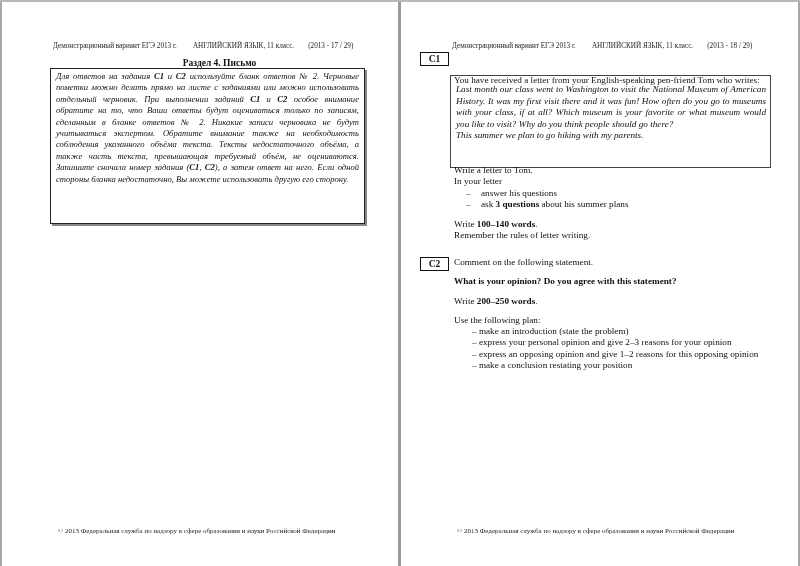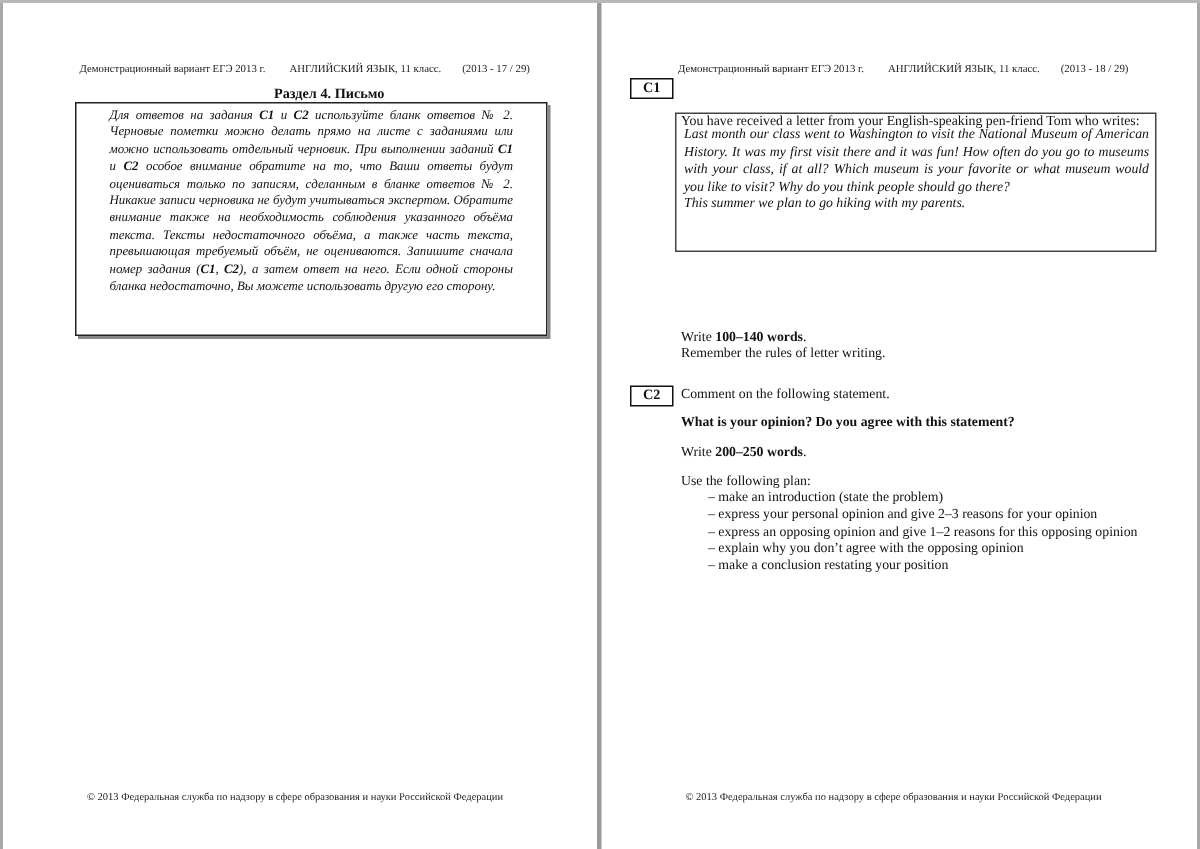--- a/index.html
+++ b/index.html
@@ -16,21 +16,21 @@
   .running-head span { display: inline-block; }
   .rh-left { left: 51px; }
   .rh-right { left: 51px; }
   .rh-gap1 { width: 16px; }
   .rh-gap2 { width: 14px; }
 
   .section-title { position: absolute; top: 56px; left: 0; width: 435px; text-align: center;
                    font-weight: bold; font-size: 9.5px; }
   .instruction-box { position: absolute; left: 48px; top: 66px; width: 315px; height: 156px;
                      border: 1.5px solid #222; box-shadow: 2px 2px 0 #888;
-                     padding: 2px 22px; font-style: italic; font-size: 8.6px; line-height: 11.4px;
+                     padding: 2px 5px; font-style: italic; font-size: 8.6px; line-height: 11.4px;
                      text-align: justify; }
   .instruction-box b { font-weight: bold; }
 
   .footer { position: absolute; top: 525px; font-size: 7px; color: #222; white-space: nowrap; }
   .footer-left { left: 56px; }
   .footer-right { left: 56px; }
 
   .task-label { position: absolute; width: 29px; height: 14px; border: 1.3px solid #111;
                 font-weight: bold; font-size: 9.5px; text-align: center; line-height: 12px; }
   .task-c1 { left: 19px; top: 50px; }
@@ -80,38 +80,43 @@
     </div>
 
     <div class="task-label task-c1">C1</div>
     <div class="text c1-intro">You have received a letter from your English-speaking pen-friend Tom who writes:</div>
 
     <div class="letter-box">
       <div>Last month our class went to Washington to visit the National Museum of American History. It was my first visit there and it was fun! How often do you go to museums with your class, if at all? Which museum is your favorite or what museum would you like to visit? Why do you think people should go there?</div>
       <div class="last">This summer we plan to go hiking with my parents.</div>
     </div>
 
+    <div class="text c1-task">
+      <div>Write a letter to Tom.</div>
+      <div>In your letter</div>
+      <div class="bullet"><span class="dash">–</span><span>answer his questions</span></div>
+      <div class="bullet"><span class="dash">–</span><span>ask </span><b>3 questions</b><span> about his summer plans</span></div>
+    </div>
 
     <div class="text c1-words">
       <div><span>Write </span><b>100–140 words</b><span>.</span></div>
       <div>Remember the rules of letter writing.</div>
     </div>
 
     <div class="task-label task-c2">C2</div>
     <div class="text c2-text">
       <div>Comment on the following statement.</div>
       <div class="gap"></div>
       <div><b>What is your opinion? Do you agree with this statement?</b></div>
       <div class="gap"></div>
       <div><span>Write </span><b>200–250 words</b><span>.</span></div>
       <div class="gap"></div>
       <div>Use the following plan:</div>
       <div class="plan-item">– make an introduction (state the problem)</div>
       <div class="plan-item">– express your personal opinion and give 2–3 reasons for your opinion</div>
       <div class="plan-item wrap">– express an opposing opinion and give 1–2 reasons for this opposing opinion</div>
-      <div class="plan-item">– explain why you don’t agree with the opposing opinion</div>
       <div class="plan-item">– make a conclusion restating your position</div>
     </div>
 
     <div class="footer footer-right">© 2013 Федеральная служба по надзору в сфере образования и науки Российской Федерации</div>
   </div>
 
 </div>
 
 </body></html>

